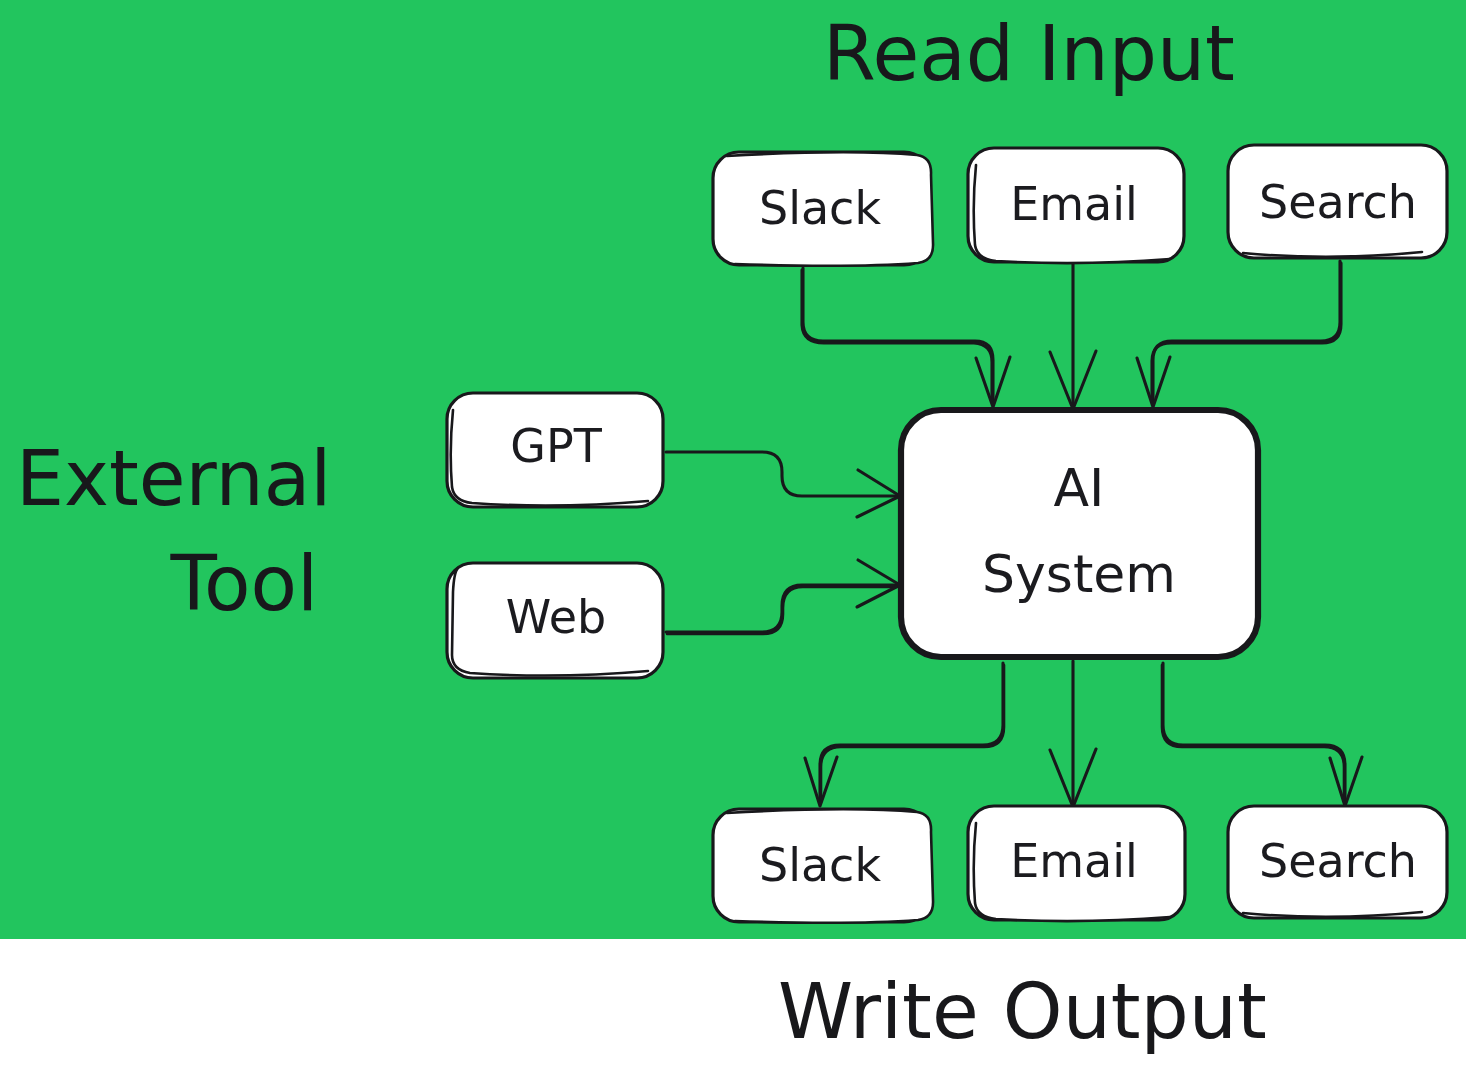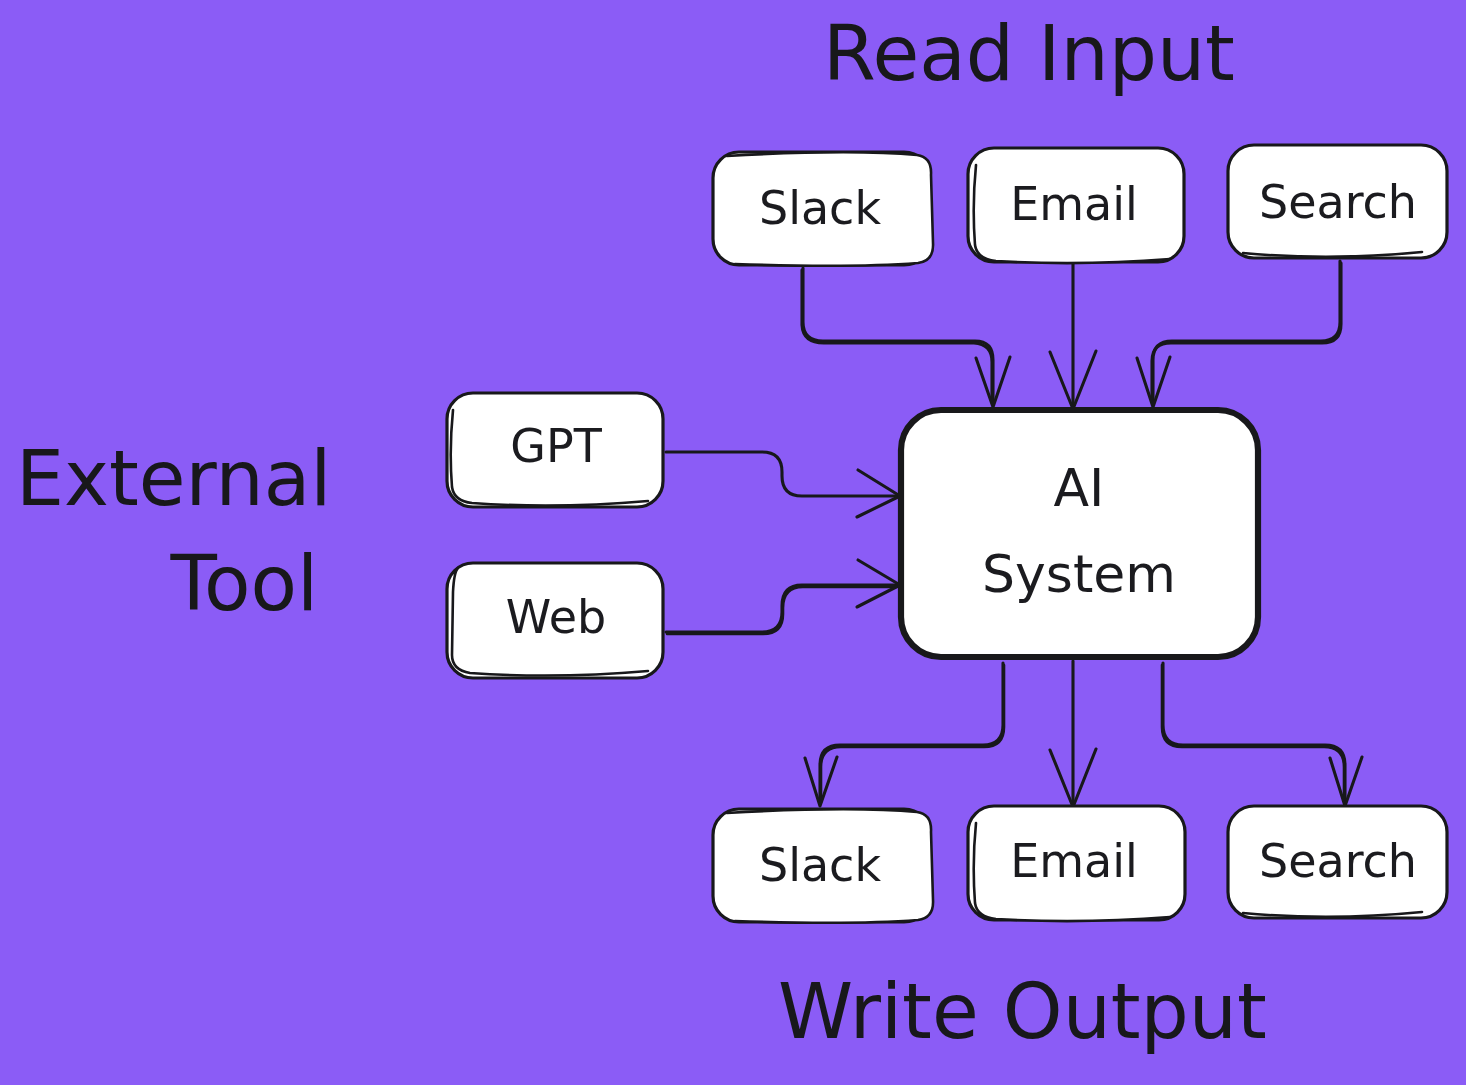--- a/index.html
+++ b/index.html
@@ -9,22 +9,22 @@
   }
   body {
     width: 1466px;
     height: 1085px;
     overflow: hidden;
     font-family: "DejaVu Sans", sans-serif;
   }
   #diagram-root {
     position: relative;
     width: 1466px;
-    height: 1085px;
-    background: #8b5cf6;
+    height: 939px;
+    background: #22c55e;
   }
   svg.canvas {
     position: absolute;
     top: 0; left: 0;
     width: 1466px;
     height: 1085px;
   }
   .node-label {
     font-family: "DejaVu Sans", sans-serif;
     fill: #1b1b1f;

